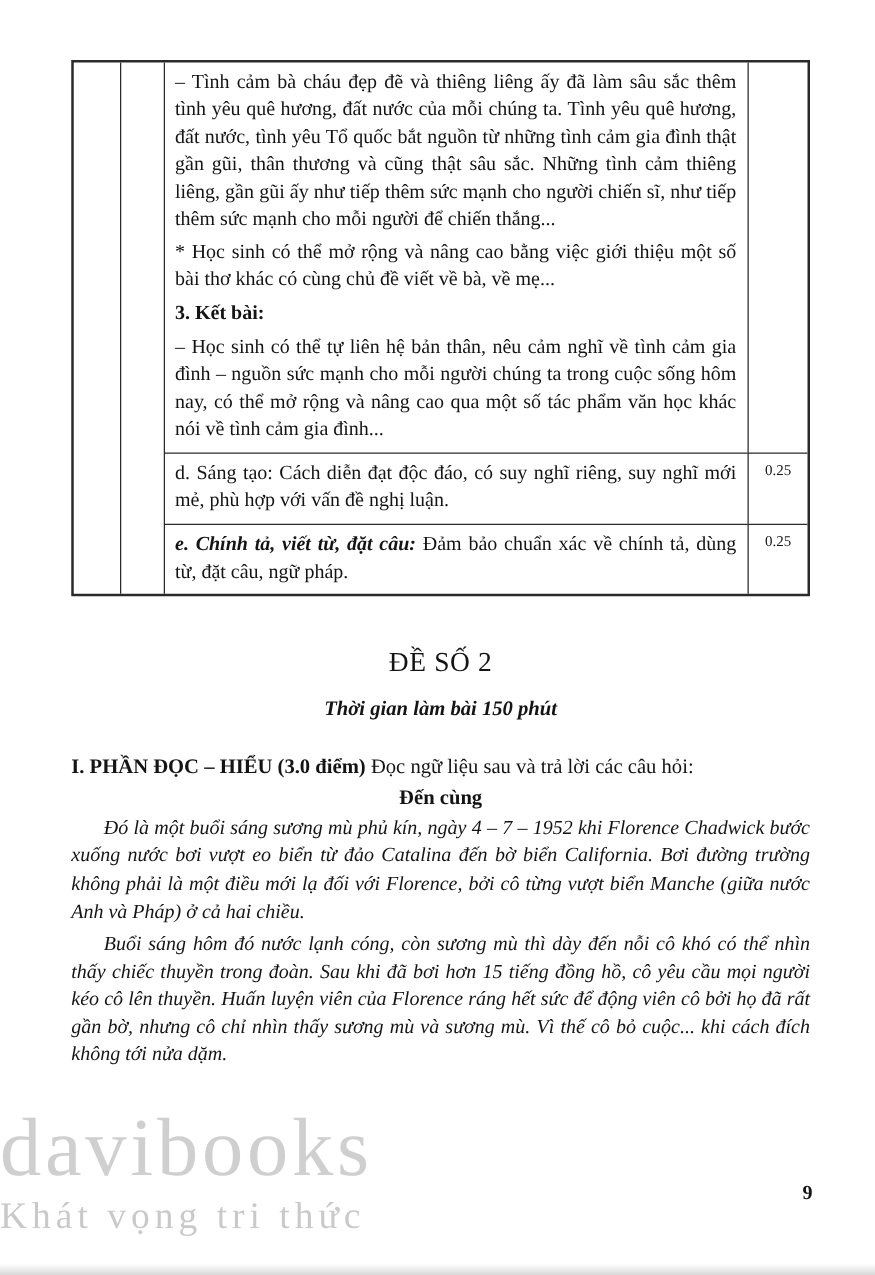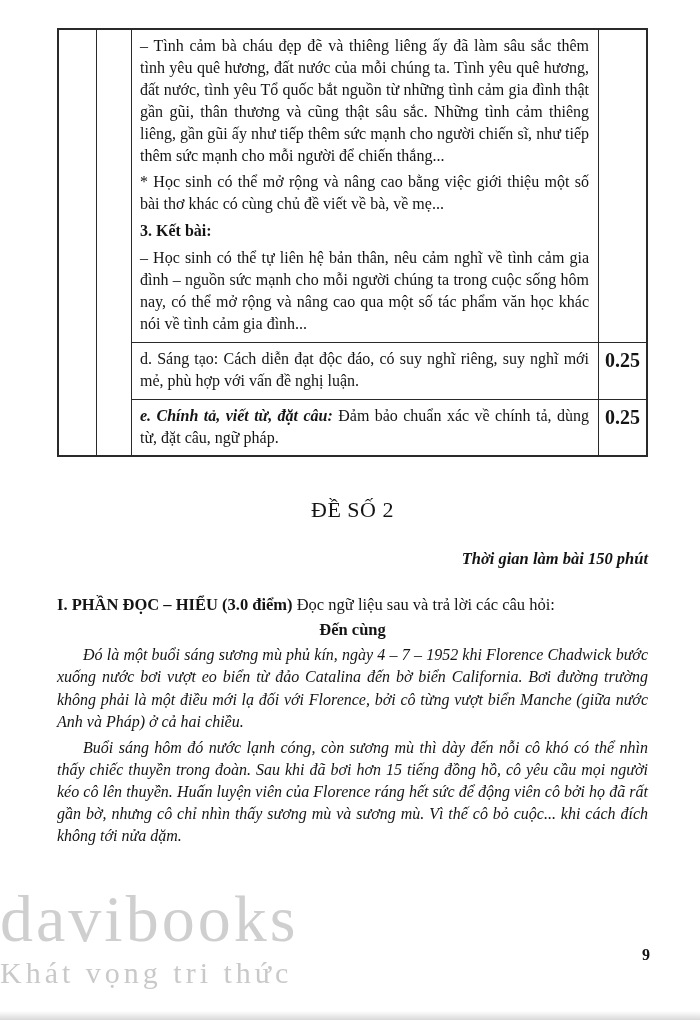--- a/index.html
+++ b/index.html
@@ -6,21 +6,21 @@
   body {
     width:700px; height:1020px;
     background:#ffffff;
     font-family:"Liberation Serif", serif;
     color:#141414;
     position:relative;
     overflow:hidden;
   }
   .page {
     position:absolute; inset:0;
-    padding:28px 52px 0 57px;
+    padding:48px 52px 0 57px;
     box-sizing:border-box;
   }
   
   .grading-table {
     display:grid;
     grid-template-columns:38px 35px 1fr 48px;
     border:2px solid #2a2a2a;
   }
   .col-span { border-right:1.6px solid #2a2a2a; }
   .col-a { grid-column:1; grid-row:1/4; }
@@ -28,38 +28,37 @@
   .cell-content {
     grid-column:3;
     padding:5px 9px 7px 8px;
     font-size:16px; line-height:1.37;
     text-align:justify;
   }
   .cell-score {
     grid-column:4;
     border-left:1.6px solid #2a2a2a;
     text-align:center;
-    font-size:20px;
+    font-size:12px;
     padding-top:6px;
-    font-weight:bold;
   }
   .bt { border-top:1.6px solid #2a2a2a; }
   .cell-content p { margin:0 0 5px 0; }
   .cell-content p:last-child { margin-bottom:0; }
   .bold { font-weight:bold; }
   .italic { font-style:italic; }
   
   .de-so {
     text-align:center; font-weight:normal;
     font-size:22px; letter-spacing:.5px;
     margin:40px 0 0 0;
   }
   .duration {
-    text-align:right; font-weight:bold; font-style:italic;
-    font-size:16.5px; margin-top:26px;
+    text-align:center; font-weight:bold; font-style:italic;
+    font-size:16.5px; margin-top:14px;
   }
   .part-heading { font-size:16.5px; margin:26px 0 0 0; text-align:justify; }
   .passage-title {
     text-align:center; font-weight:bold;
     font-size:16.5px; margin-top:5px;
   }
   .passage {
     font-style:italic; font-size:16px; line-height:1.38;
     text-align:justify; text-indent:26px;
     margin:4px 0 0 0;

